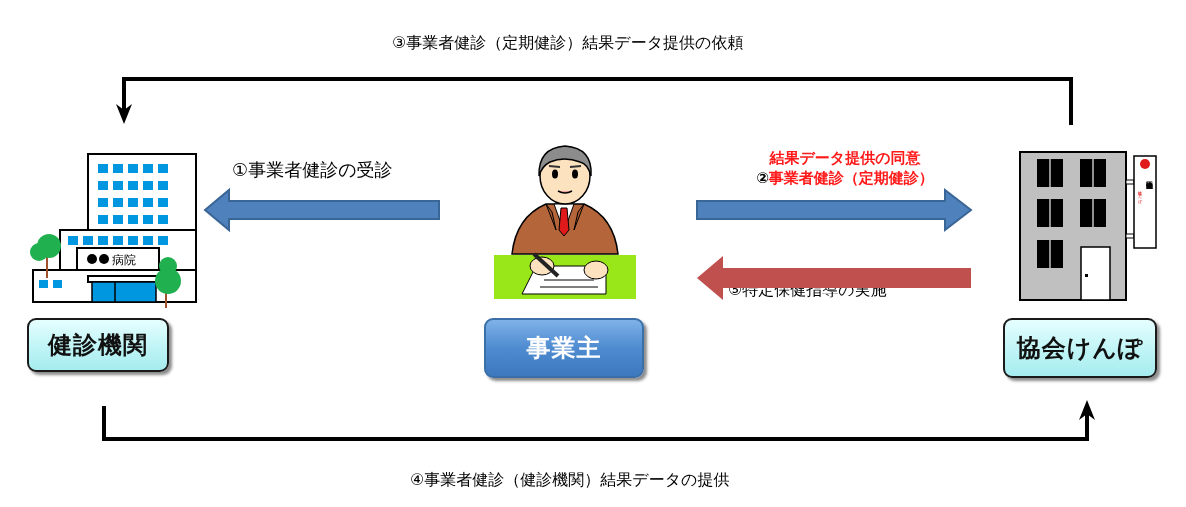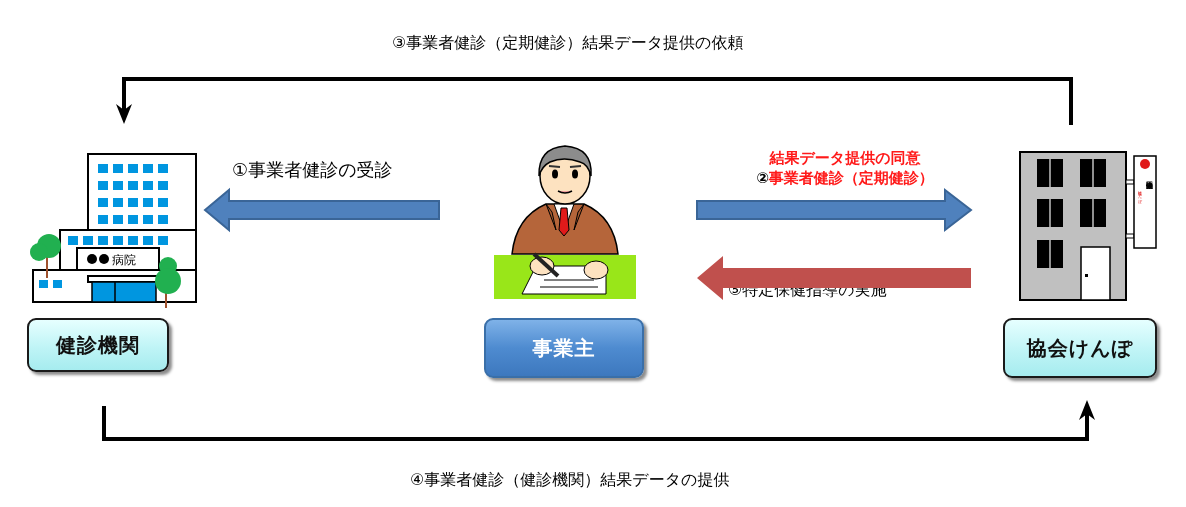--- a/index.html
+++ b/index.html
@@ -5,21 +5,21 @@
     html, body { margin: 0; padding: 0; background: #ffffff; }
     body { width: 1186px; height: 507px; position: relative; overflow: hidden;
            font-family: "DejaVu Sans", "Liberation Sans", sans-serif; color: #000; }
     .abs { position: absolute; }
     .label { font-size: 15px; white-space: nowrap; text-align: left; }
     .label-red { color: #ff1a1a; font-weight: bold; font-size: 15px; line-height: 20px; }
     .num-red { color: #000; font-weight: bold; }
     .entity-box {
       position: absolute; border: 2px solid #1a1a1a; border-radius: 9px;
       display: flex; align-items: center; justify-content: center;
-      font-weight: bold; font-size: 20px; letter-spacing: 1px;
+      font-weight: bold; font-size: 24px; letter-spacing: 1px;
       box-shadow: 3px 3px 3px rgba(0,0,0,0.45);
     }
     .box-cyan { background: linear-gradient(#e6ffff, #bff4f6 55%, #a6ecef); color: #111; }
     .box-blue { background: linear-gradient(#7fb2e8, #4e8bd0 50%, #3d78be); color: #fff; border-color:#3a6fa8; }
     svg { position: absolute; overflow: visible; }
   </style>
 </head>
 <body>
 
 <svg width="1186" height="507" style="left:0;top:0;">

